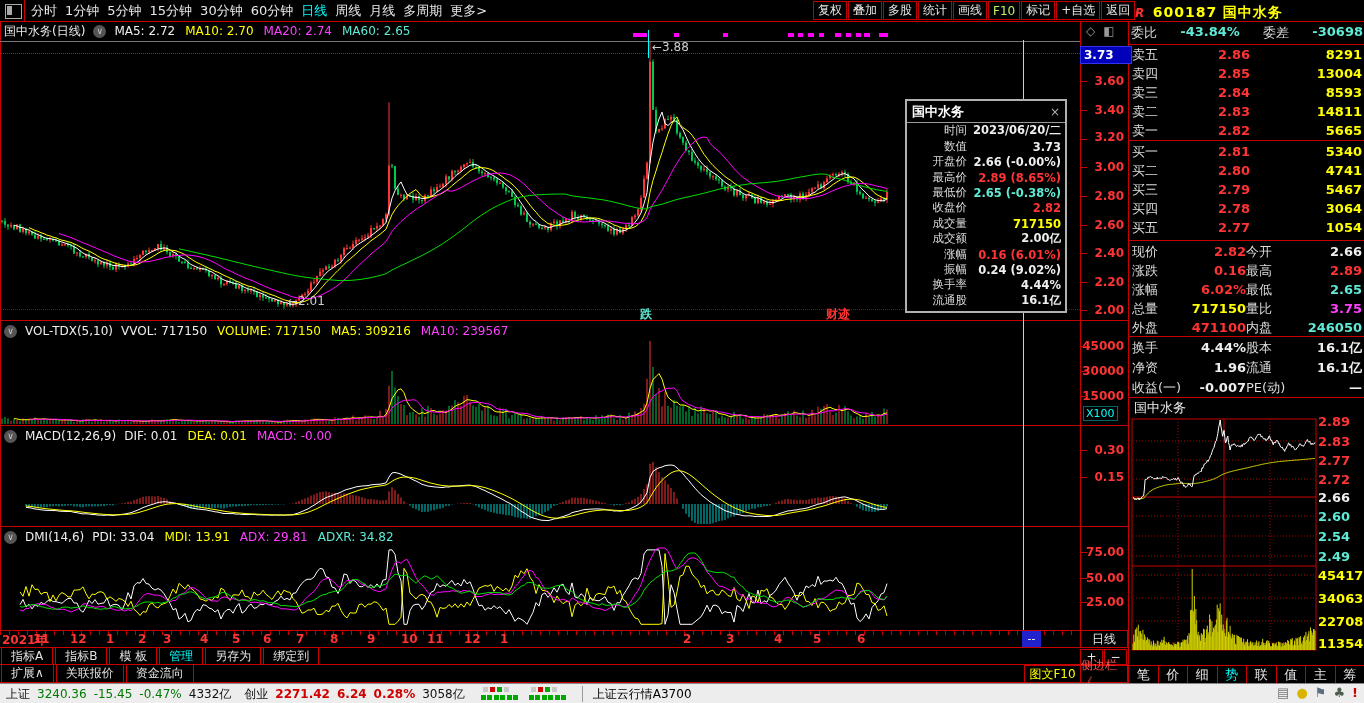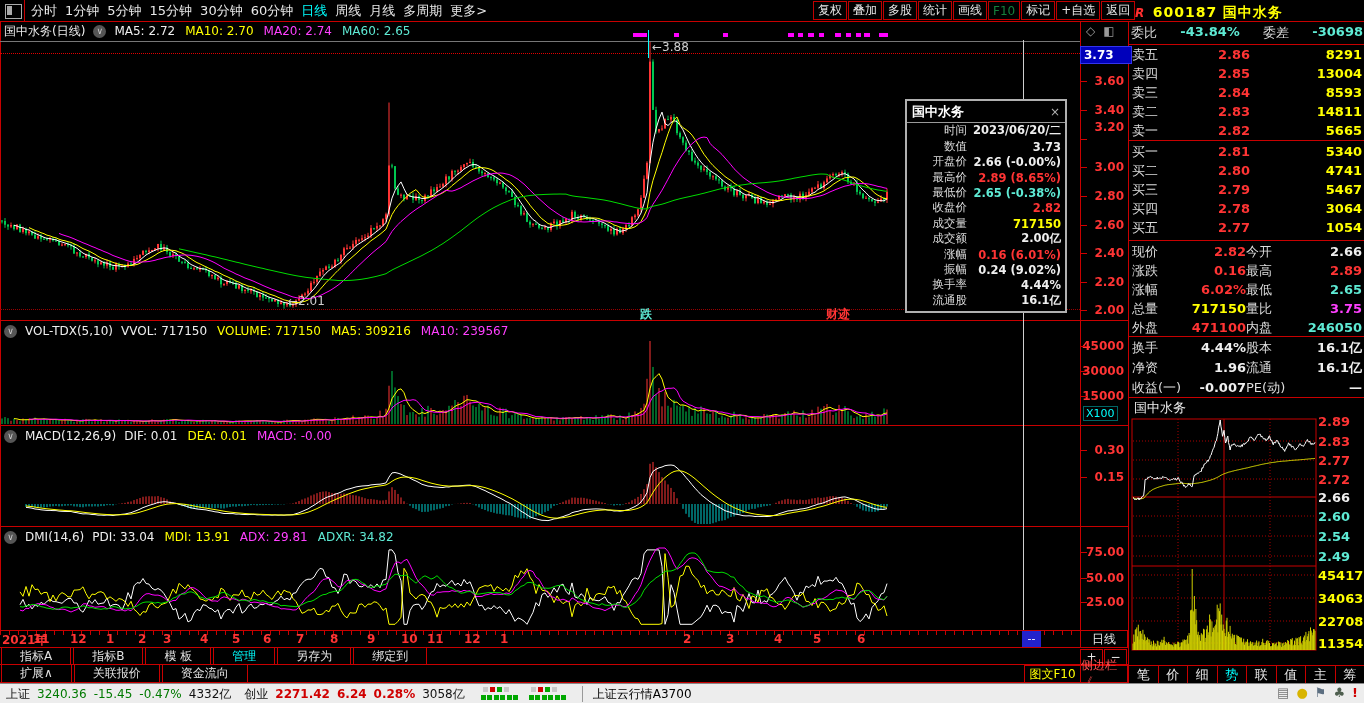--- a/index.html
+++ b/index.html
@@ -9,21 +9,21 @@
   
   .topbar{position:absolute;left:0;top:0;width:1364px;height:21px;background:#000;border-bottom:1px solid #c80000;z-index:4;}
   .win-icon{position:absolute;left:5px;top:4px;width:15px;height:13px;border:1px solid #aaa;}
   .win-icon span{position:absolute;left:1px;top:1px;width:5px;height:9px;background:#aaa;}
   .tb-sep{position:absolute;left:24px;top:0;width:1px;height:21px;background:#c80000;}
   .ptabs{position:absolute;left:27px;top:0;height:21px;display:flex;align-items:center;}
   .ptab{font-size:13px;color:#e8e8e8;padding:0 4px;cursor:pointer;white-space:nowrap;}
   .ptab.active{color:#00ffff;}
   .rbtns{position:absolute;left:813px;top:1px;height:19px;display:flex;}
   .rbtn{border:1px solid #c00000;color:#e8e8e8;font-size:12px;padding:0 4px;margin-right:1px;display:flex;align-items:center;white-space:nowrap;cursor:pointer;}
-  .rbtn.cyan{color:#15803d;}
+  .rbtn.cyan{color:#bef264;}
   .stock-title{position:absolute;left:1135px;top:2px;font-weight:bold;white-space:nowrap;}
   .rmark{color:#ff3030;font-size:12px;margin-right:3px;font-style:italic;}
   .scode,.sname{color:#ffff00;font-size:14px;letter-spacing:1px;}
   
   #chart-svg{position:absolute;left:0;top:0;z-index:1;}
   #mini-svg{position:absolute;left:1128px;top:398px;z-index:2;}
   
   .pane-header{position:absolute;left:4px;height:18px;display:flex;align-items:center;gap:8px;font-size:12px;z-index:2;white-space:nowrap;}
   .ci{width:13px;height:13px;border-radius:50%;background:#555;color:#ccc;font-size:9px;line-height:12px;text-align:center;flex:0 0 13px;}
   .hitems{display:flex;gap:10px;}
@@ -47,21 +47,21 @@
   
   .xcomb{position:absolute;left:0;top:631px;width:1080px;height:4px;z-index:2;
          background:repeating-linear-gradient(90deg,#c80000 0 1px,transparent 1px 9px);}
   .xlab{position:absolute;top:632px;font-size:12px;font-weight:bold;color:#ff3434;z-index:2;white-space:nowrap;}
   .xbadge{position:absolute;left:1022px;top:631px;width:19px;height:16px;background:#2222cc;color:#fff;font-size:11px;
           text-align:center;line-height:15px;z-index:3;}
   .cell{position:absolute;border:1px solid #c80000;color:#e8e8e8;font-size:12px;display:flex;align-items:center;justify-content:center;z-index:3;cursor:pointer;background:#000;}
   
   .tabsrow{position:absolute;display:flex;z-index:3;}
   .btab{border-right:1px solid #c80000;border-left:1px solid #c80000;margin-right:2px;color:#e0e0e0;font-size:12px;
-        padding:0 18px;display:flex;align-items:center;cursor:pointer;height:100%;background:#000;}
+        padding:0 9px;display:flex;align-items:center;cursor:pointer;height:100%;background:#000;}
   .btab.active{color:#00ffff;}
   
   .rpanel{position:absolute;left:1128px;top:22px;width:236px;height:661px;background:#000;border-left:1px solid #c80000;z-index:2;}
   .rp-sep{position:absolute;left:0;width:236px;height:1px;background:#c80000;}
   .weibi{position:absolute;left:0;top:2px;width:232px;padding:0 2px;display:flex;justify-content:space-between;font-size:13px;}
   .weibi b{font-weight:bold;}
   .obrow{position:absolute;left:0;width:230px;height:19px;display:flex;align-items:center;padding:0 3px;cursor:pointer;}
   .obrow .lbl{width:44px;color:#dcdcdc;font-size:13px;}
   .obrow .prc{width:74px;text-align:right;font-size:13px;font-weight:bold;color:#ff3434;}
   .obrow .vol{flex:1;text-align:right;font-size:13px;font-weight:bold;color:#ffff00;}
@@ -1378,21 +1378,21 @@
   <div class="crossdot" style="left:0;top:53px;width:1080px"></div>
   <div class="crossv" style="left:1023px;top:40px;height:590px"></div>
   <div class="cyan-spike"></div>
   <div class="corner-icons">◇◧</div>
 
   <div id="axis-labels">
       <div class="axis-label" style="top: 81px;">3.60</div>
       <div class="tick" style="top: 81px;"></div>
       <div class="axis-label" style="top: 110px;">3.40</div>
       <div class="tick" style="top: 110px;"></div>
-      <div class="axis-label" style="top: 127px;">3.20</div>
+      <div class="axis-label" style="top: 137px;">3.20</div>
       <div class="tick" style="top: 139px;"></div>
       <div class="axis-label" style="top: 167px;">3.00</div>
       <div class="tick" style="top: 167px;"></div>
       <div class="axis-label" style="top: 196px;">2.80</div>
       <div class="tick" style="top: 196px;"></div>
       <div class="axis-label" style="top: 225px;">2.60</div>
       <div class="tick" style="top: 225px;"></div>
       <div class="axis-label" style="top: 253px;">2.40</div>
       <div class="tick" style="top: 253px;"></div>
       <div class="axis-label" style="top: 282px;">2.20</div>

